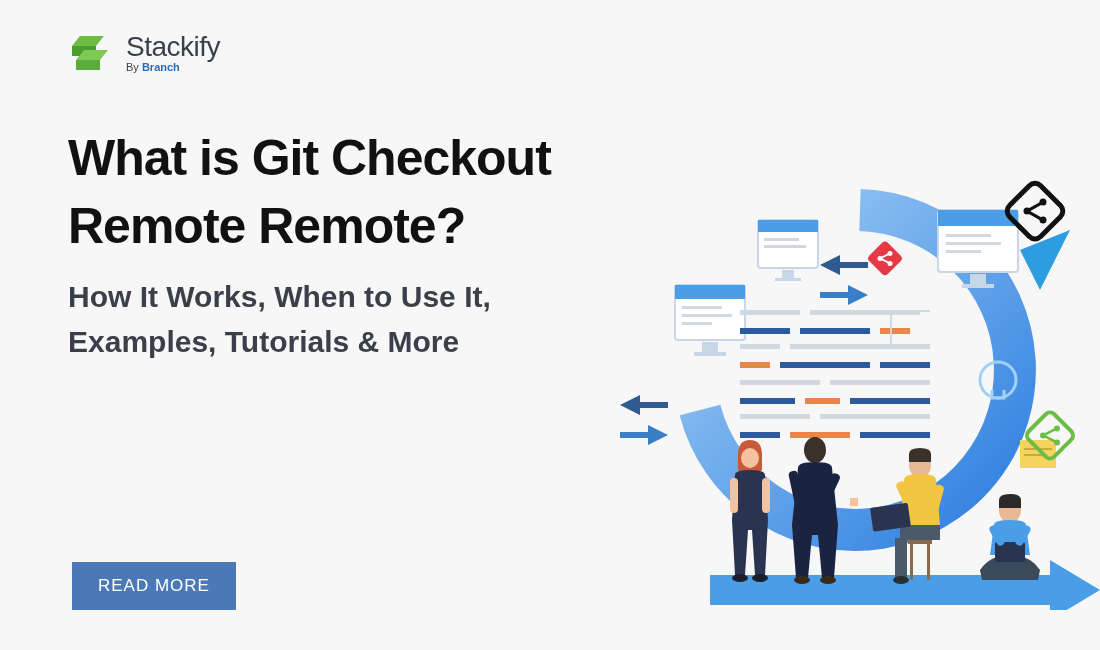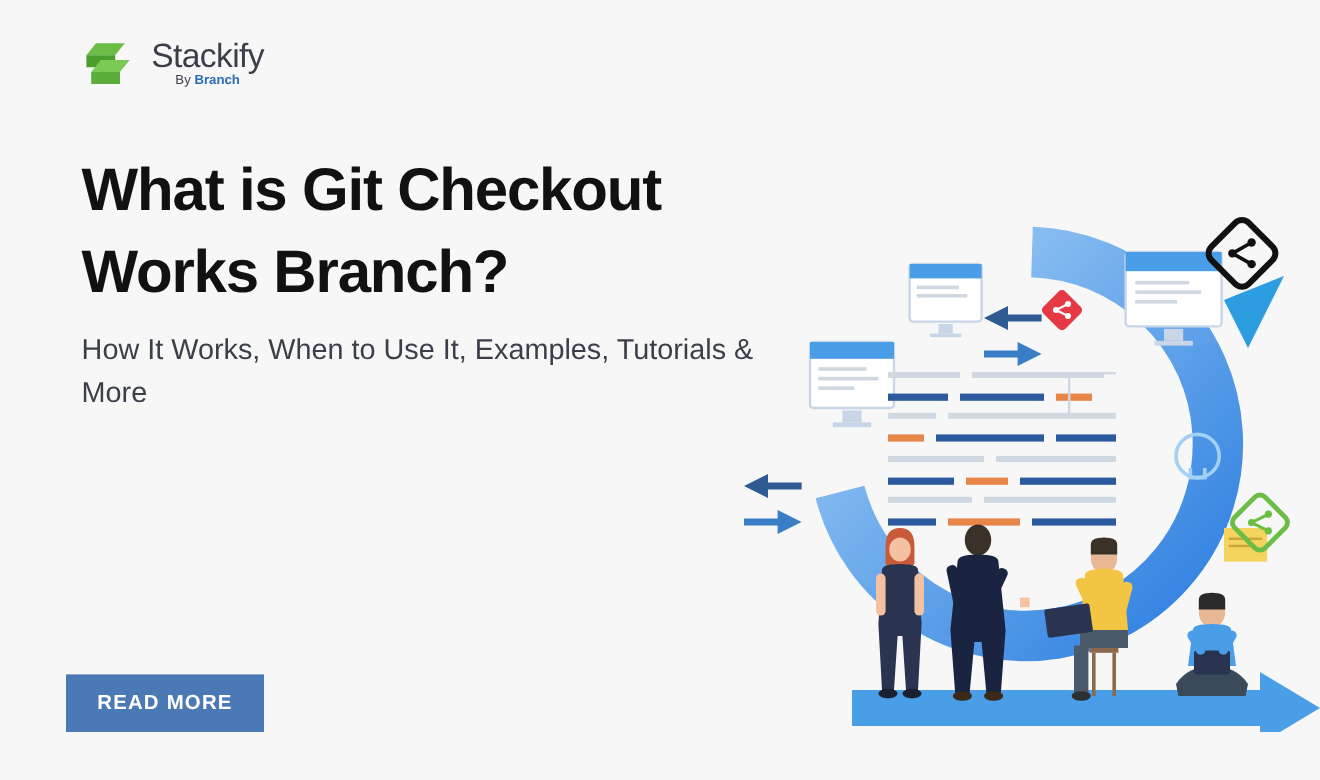--- a/index.html
+++ b/index.html
@@ -11,21 +11,20 @@
       position: relative;
       overflow: hidden;
     }
     .logo-container {
       position: absolute;
       top: 28px;
       left: 68px;
       display: flex;
       align-items: center;
       gap: 10px;
-      text-align: center;
     }
     .logo-icon {
       width: 48px;
       height: 48px;
     }
     .logo-text {
       display: flex;
       flex-direction: column;
     }
     .logo-name {
@@ -50,36 +49,36 @@
       width: 560px;
     }
     .title {
       font-size: 50px;
       font-weight: 800;
       color: #111;
       line-height: 1.35;
       letter-spacing: -1px;
     }
     .subtitle {
-      font-size: 24px;
+      font-size: 30px;
       color: #3a3f4a;
       line-height: 1.5;
       margin-top: 14px;
-      font-weight: 400;
+      font-weight: 700;
     }
     .read-more-btn {
       position: absolute;
-      left: 55px;
+      left: 72px;
       bottom: 40px;
       background: #4b79b5;
       color: #fff;
       border: none;
       padding: 14px 26px;
       font-size: 17px;
-      font-weight: 700;
+      font-weight: 400;
       letter-spacing: 1px;
       cursor: pointer;
     }
     .illustration {
       position: absolute;
       right: 0;
       bottom: 40px;
       width: 510px;
       height: 430px;
     }
@@ -100,21 +99,21 @@
   </span>
   <div class="logo-text">
     <span class="logo-name">Stackify</span>
     <span class="logo-byline">
       <span>By </span><span class="logo-byline-brand">Branch</span>
     </span>
   </div>
 </div>
 
 <div class="content">
-  <h1 class="title">What is Git Checkout Works Branch?</h1>
+  <h1 class="title">What is Git Checkout Remote Remote?</h1>
   <p class="subtitle">How It Works, When to Use It, Examples, Tutorials &amp; More</p>
 </div>
 
 <button class="read-more-btn">READ MORE</button>
 
 <div class="illustration">
   <svg viewBox="0 0 510 430" width="510" height="430">
 
     <defs>
       <linearGradient id="circleGrad" x1="0" y1="0" x2="1" y2="1">

